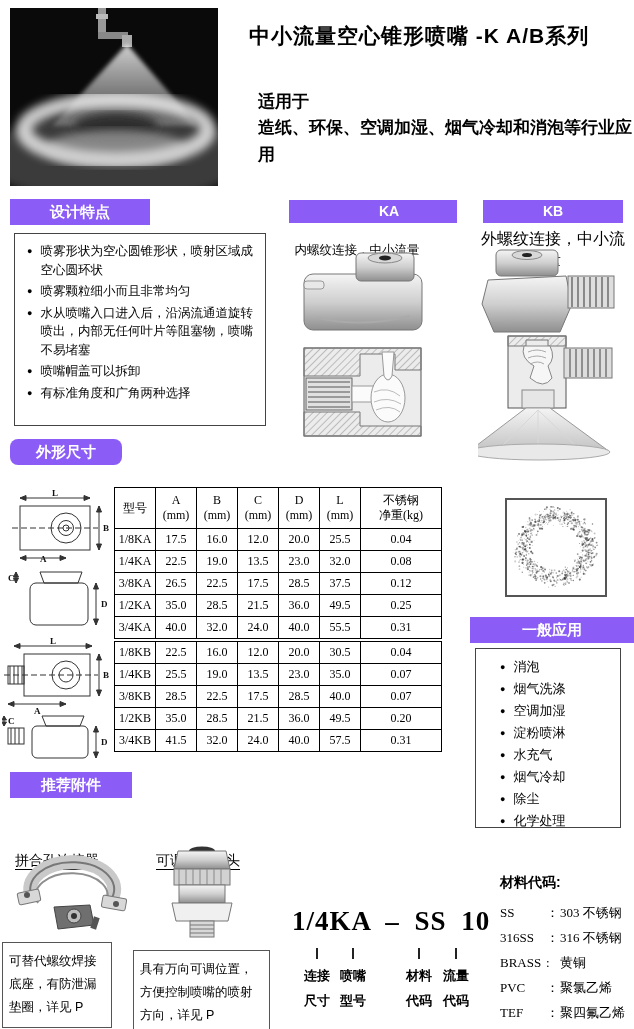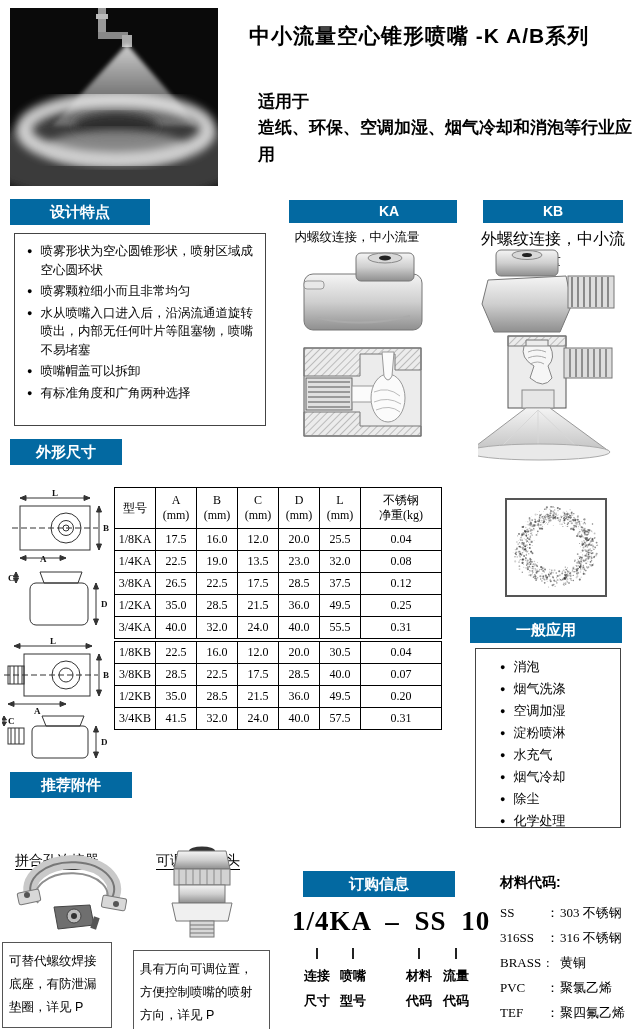--- a/index.html
+++ b/index.html
@@ -1,54 +1,54 @@
 <!DOCTYPE html>
 <html><head>
 <meta charset="utf-8">
 <style>
   html,body{margin:0;padding:0;background:#888;}
   #page{position:relative;width:634px;height:1029px;background:#fff;margin:0 auto;
         font-family:"Liberation Sans",sans-serif;color:#000;overflow:hidden;}
   .abs{position:absolute;}
-  .bar{position:absolute;background:#0369a1;color:#fff;font-weight:bold;text-align:center;}
+  .bar{position:absolute;background:#8b5cf6;color:#fff;font-weight:bold;text-align:center;}
   
   .photo{left:10px;top:8px;width:208px;height:178px;}
   .title{left:249px;top:22px;width:382px;font-size:21px;font-weight:bold;letter-spacing:1px;}
   .suit-label{left:258px;top:90px;font-size:17px;font-weight:bold;}
   .suit-text{left:258px;top:114px;width:374px;font-size:17px;font-weight:bold;line-height:27px;}
   
   .bar-features{left:10px;top:199px;width:140px;height:26px;line-height:26px;font-size:15px;}
   .features-box{left:14px;top:233px;width:252px;height:193px;border:1px solid #444;box-sizing:border-box;padding:8px 4px 0 6px;}
   .features-box ul,.apps-box ul{list-style:none;margin:0;padding:0;}
   .features-box li{display:flex;margin-bottom:3px;}
   .blt{font-size:9px;line-height:18px;margin:0 8px 0 6px;}
   .ftxt{font-size:12.5px;line-height:18.5px;}
   
   .bar-ka{left:289px;top:200px;width:136px;height:23px;line-height:23px;font-size:14px;padding-left:32px;}
   .bar-kb{left:483px;top:200px;width:140px;height:23px;line-height:23px;font-size:14px;}
-  .ka-sub{left:283px;top:229px;width:148px;text-align:center;font-size:12.5px;}
+  .ka-sub{left:283px;top:242px;width:148px;text-align:center;font-size:12.5px;}
   .kb-sub{left:479px;top:229px;width:148px;text-align:center;font-size:16px;}
   .ka-photo{left:298px;top:248px;width:130px;height:85px;}
   .ka-cutaway{left:300px;top:340px;width:125px;height:100px;}
   .kb-photo{left:468px;top:246px;width:152px;height:90px;}
   .kb-cutaway{left:478px;top:332px;width:140px;height:132px;}
   
-  .bar-dims{left:10px;top:439px;width:112px;height:26px;line-height:26px;font-size:15px;}
+  .bar-dims{left:10px;top:439px;width:112px;height:26px;line-height:26px;font-size:15px;border-radius:8px;}
   .dims-drawing{left:2px;top:488px;width:110px;height:272px;}
   .dims-table{left:114px;top:487px;border-collapse:collapse;font-family:"Liberation Serif",serif;}
   .dims-table th,.dims-table td{border:1px solid #000;text-align:center;padding:0;}
   .dims-table th{font-weight:normal;font-size:12px;line-height:15px;height:40px;}
   .dims-table td{font-size:12px;height:21px;}
   .dims-table .c-model{width:40px;}
   .dims-table .c-dim{width:40px;}
   .dims-table .c-wt{width:80px;}
   #tbody-kb tr:first-child td{border-top:4px double #000;}
   .spray-pattern{left:505px;top:498px;width:98px;height:95px;border:2px solid #555;background:#fff;}
   
-  .bar-apps{left:470px;top:617px;width:152px;height:26px;line-height:26px;font-size:15px;}
+  .bar-apps{left:470px;top:617px;width:164px;height:26px;line-height:26px;font-size:15px;}
   .apps-box{left:475px;top:648px;width:146px;height:180px;border:1px solid #444;box-sizing:border-box;padding:9px 0 0 18px;}
   .apps-box li{display:flex;margin-bottom:4px;}
   .atxt{font-size:13px;line-height:18px;}
   
   .bar-acc{left:10px;top:772px;width:122px;height:26px;line-height:26px;font-size:15px;}
   .acc-name{font-size:14px;text-decoration:underline;text-underline-offset:4px;margin-top:36px;}
   .acc1-name{left:15px;top:816px;}
   .acc2-name{left:156px;top:816px;text-align:right;}
   .acc1-img{left:12px;top:845px;width:118px;height:92px;}
   .acc2-img{left:162px;top:843px;width:80px;height:96px;}
@@ -368,20 +368,29 @@
       </tbody>
     <tbody id="tbody-kb">
         <tr>
           <td>1/8KB</td>
           <td>22.5</td>
           <td>16.0</td>
           <td>12.0</td>
           <td>20.0</td>
           <td>30.5</td>
           <td>0.04</td>
+        </tr>
+        <tr>
+          <td>1/4KB</td>
+          <td>25.5</td>
+          <td>19.0</td>
+          <td>13.5</td>
+          <td>23.0</td>
+          <td>35.0</td>
+          <td>0.07</td>
         </tr>
         <tr>
           <td>3/8KB</td>
           <td>28.5</td>
           <td>22.5</td>
           <td>17.5</td>
           <td>28.5</td>
           <td>40.0</td>
           <td>0.07</td>
         </tr>
@@ -1386,21 +1395,20 @@
     <g stroke="#777">
         <line x1="28" y1="82" x2="52" y2="82"></line>
         <line x1="28" y1="86" x2="52" y2="86"></line>
         <line x1="28" y1="90" x2="52" y2="90"></line>
       </g>
   </svg>
 
   <div class="abs acc-box acc1-box">可替代螺纹焊接底座，有防泄漏垫圈，详见 P</div>
   <div class="abs acc-box acc2-box">具有万向可调位置，方便控制喷嘴的喷射方向，详见 P</div>
 
-  <div class="bar bar-order">订购信息</div>
   <div class="abs order-example">1/4KA – SS 10</div>
   <div class="ord-tick" style="left:316px"></div>
   <div class="ord-tick" style="left:352px"></div>
   <div class="ord-tick" style="left:418px"></div>
   <div class="ord-tick" style="left:455px"></div>
   <div class="ord-label" style="left:295px">
     <div>连接</div>
       <div>尺寸</div>
   </div>
   <div class="ord-label" style="left:331px">

